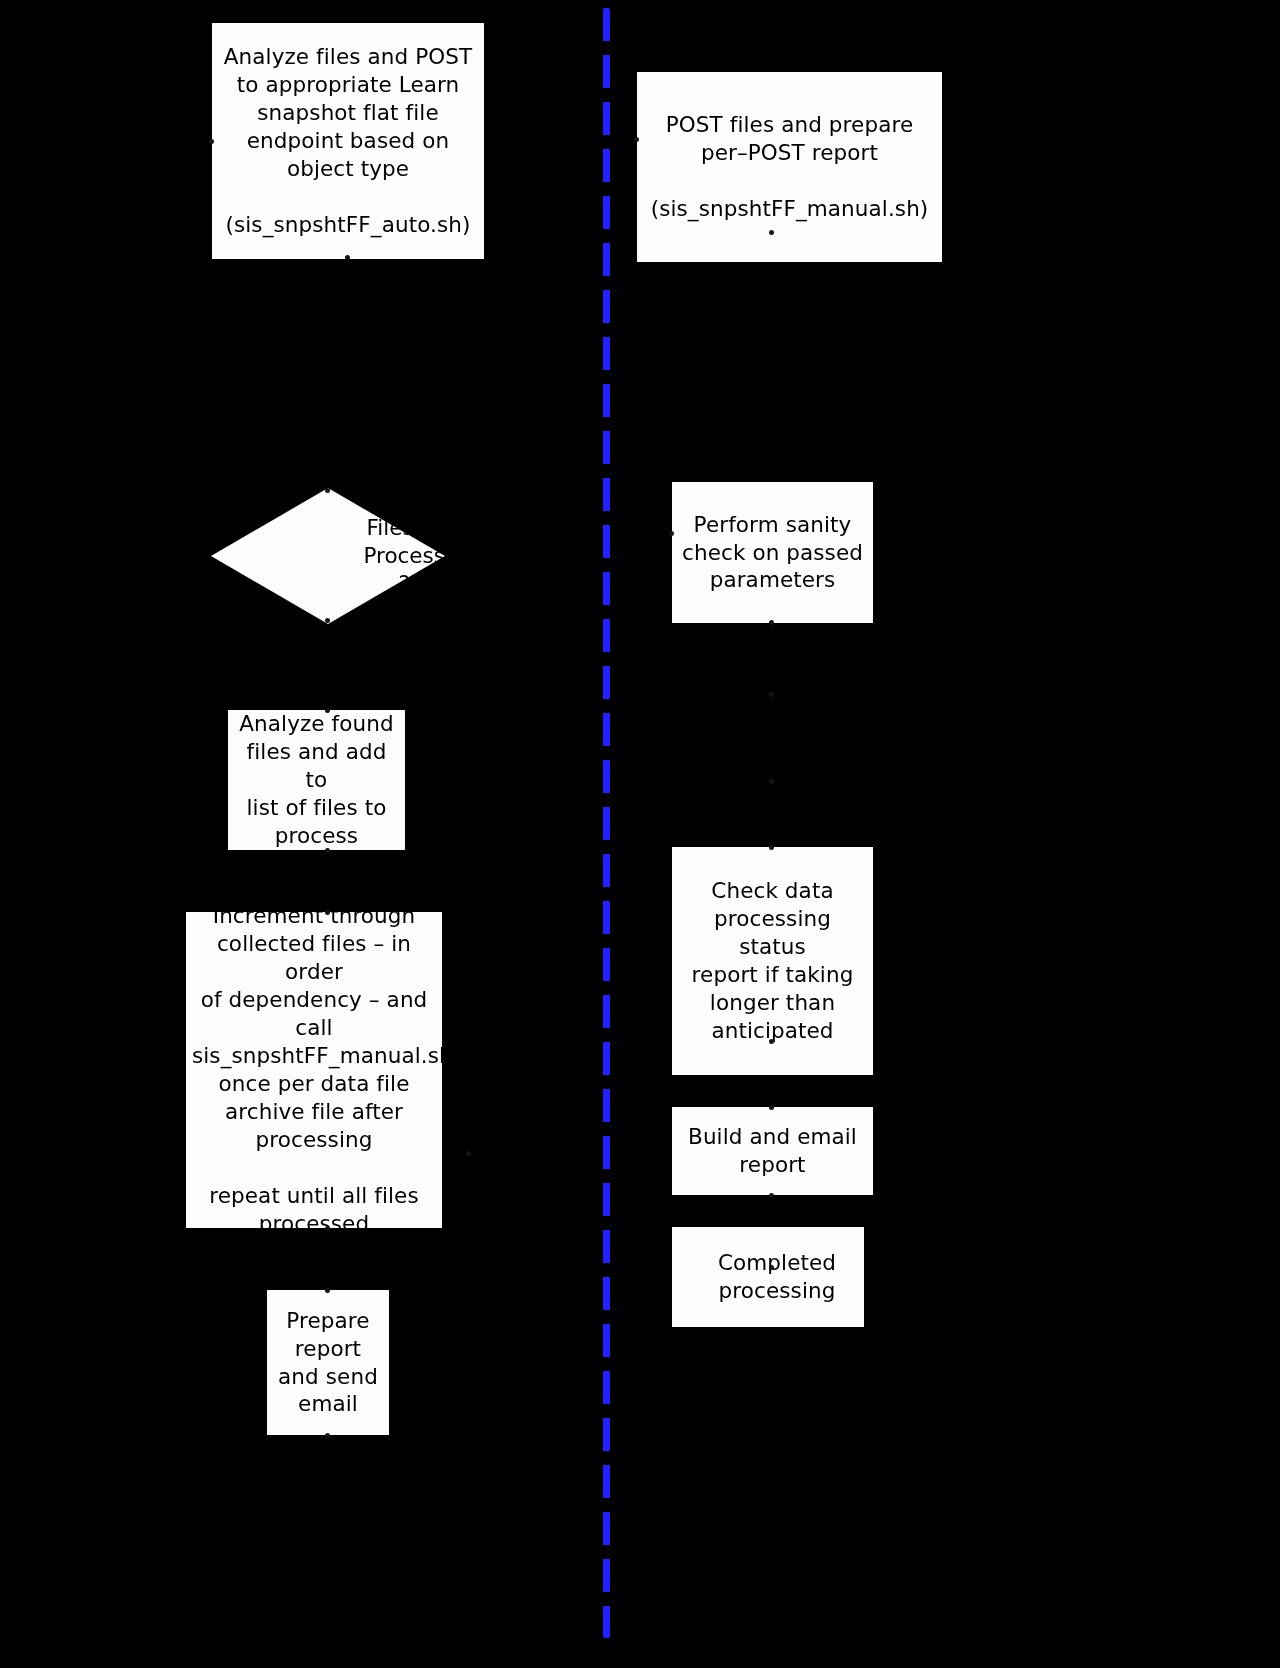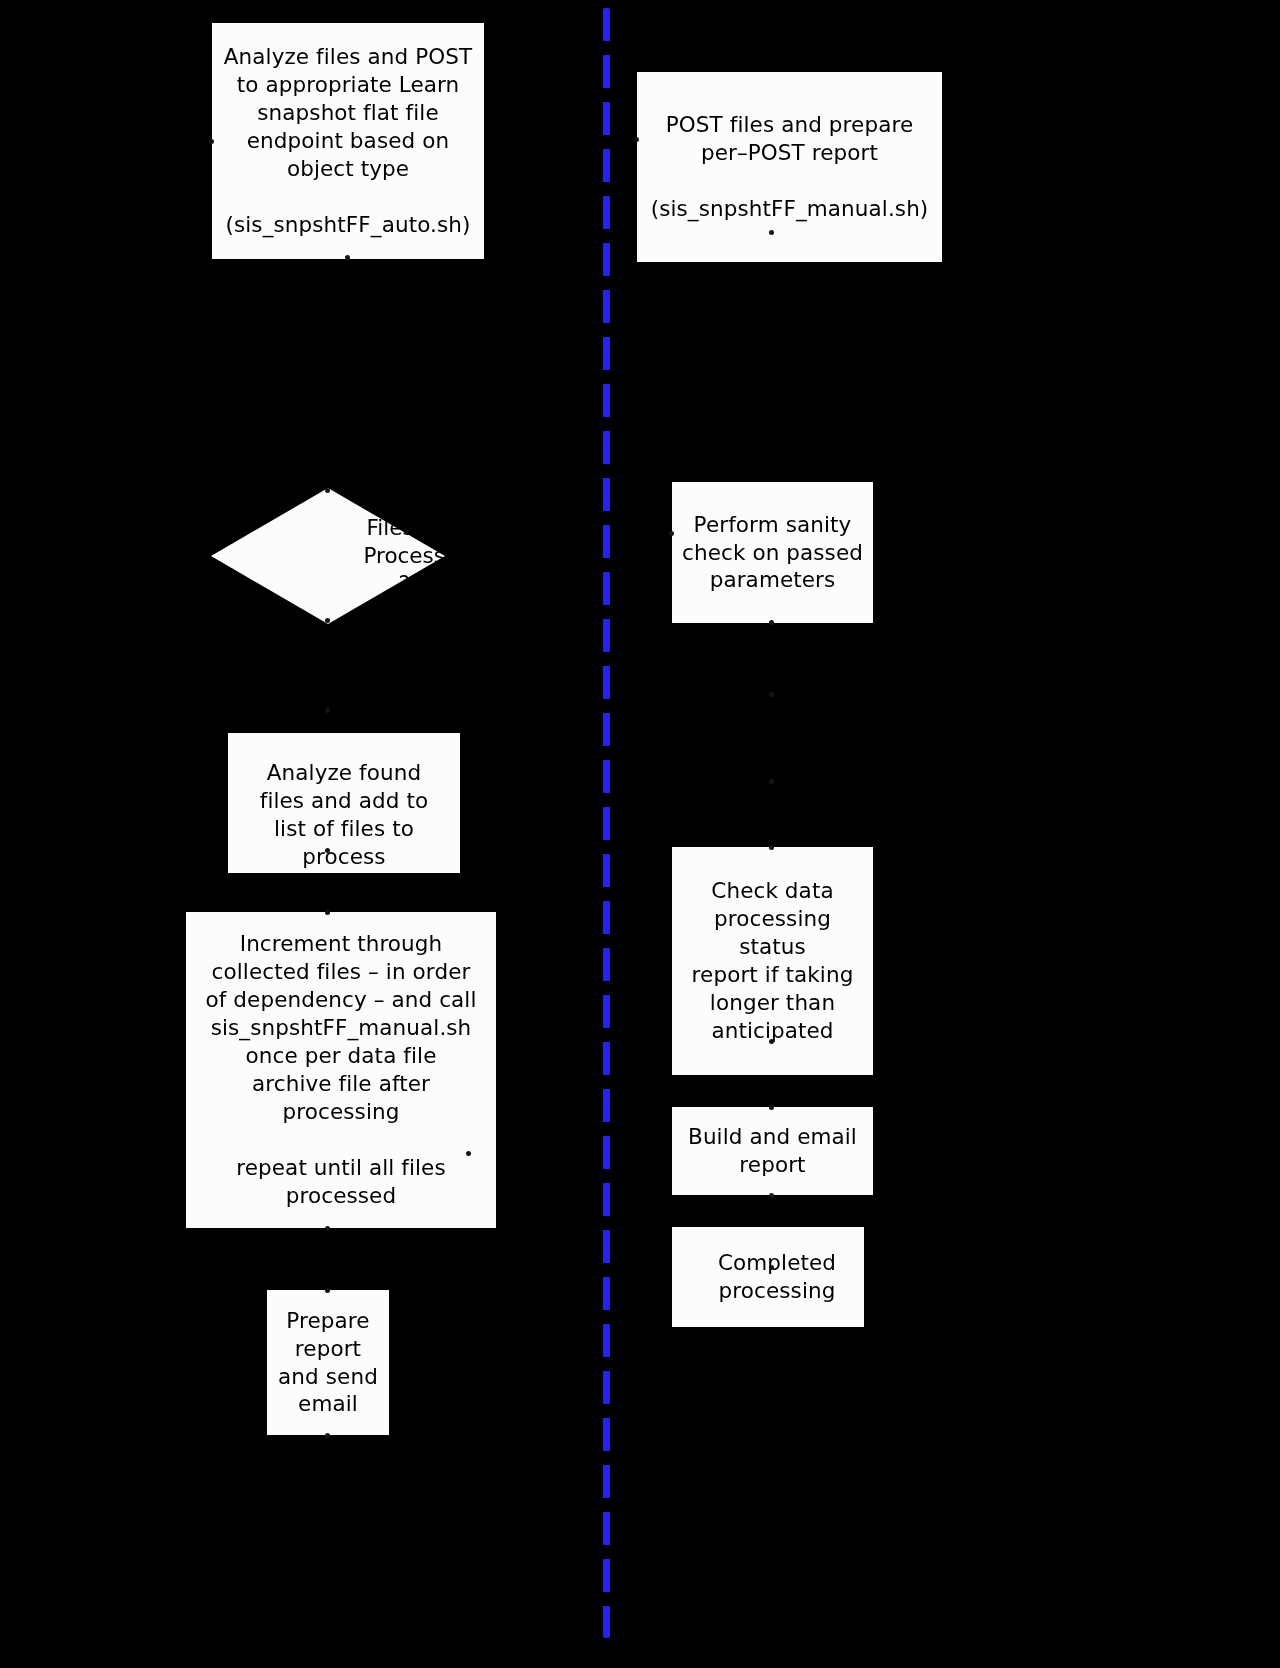--- a/index.html
+++ b/index.html
@@ -154,30 +154,30 @@
 
   <div class="diamond" style="left:211px; top:488px; width:234px; height:136px;">
     <span class="shape"></span>
     <span class="txt">Files to
 Process
 ?</span>
   </div>
   <div class="anchor-dot" style="left:325px; top:488px;"></div>
   <div class="anchor-dot" style="left:325px; top:618px;"></div>
 
-  <div class="node" style="left:228px; top:733px; width:232px; height:140px;align-items:flex-end;">
+  <div class="node" style="left:228px; top:710px; width:177px; height:140px;">
     <span class="txt">Analyze found
 files and add to
 list of files to
 process</span>
   </div>
   <div class="anchor-dot" style="left:325px; top:708px;"></div>
   <div class="anchor-dot" style="left:325px; top:848px;"></div>
 
-  <div class="node" style="left:186px; top:912px; width:310px; height:316px;">
+  <div class="node" style="left:186px; top:912px; width:256px; height:316px;">
     <span class="txt">Increment through
 collected files – in order
 of dependency – and call
 sis_snpshtFF_manual.sh
 once per data file
 archive file after
 processing
 
 repeat until all files
 processed</span>

